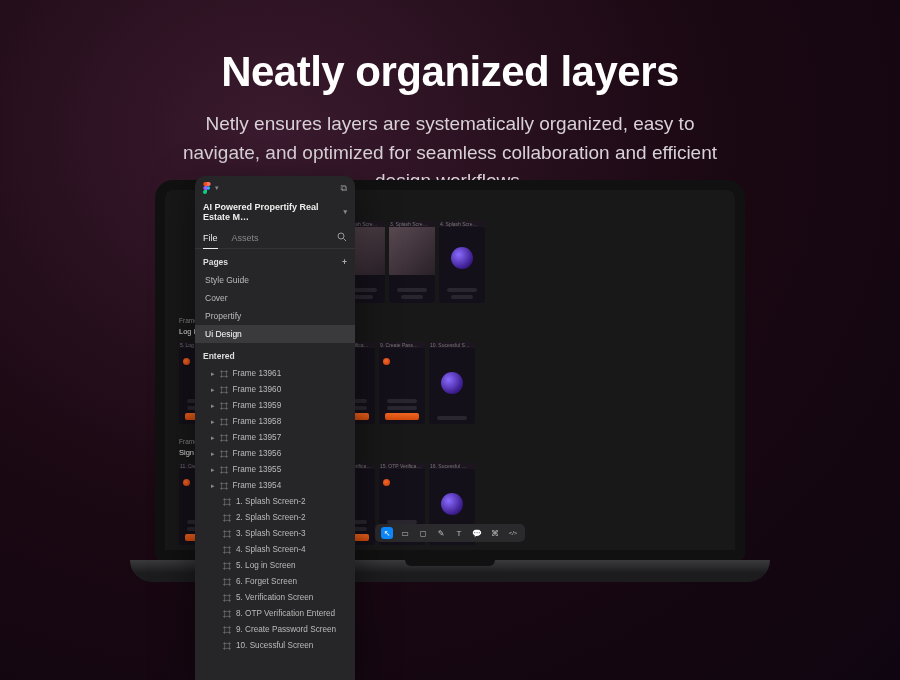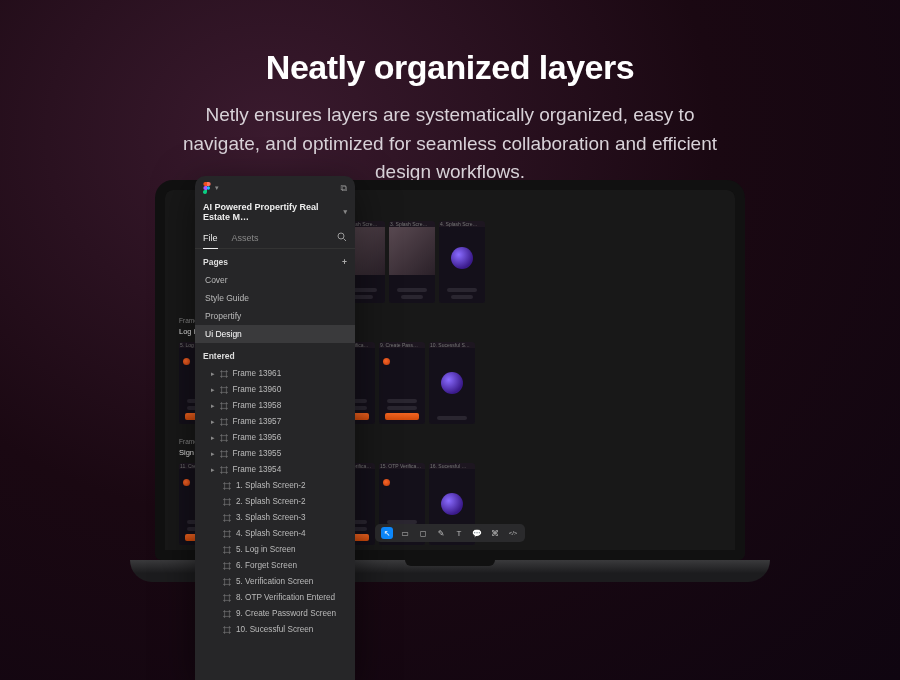--- a/index.html
+++ b/index.html
@@ -10,21 +10,21 @@
     font-family: -apple-system, BlinkMacSystemFont, "Segoe UI", sans-serif;
     color: #fff;
     overflow: hidden;
     position: relative;
   }
   .hero {
     text-align: center;
     padding-top: 48px;
   }
   .hero h1 {
-    font-size: 34px;
+    font-size: 42px;
     font-weight: 700;
     letter-spacing: -0.5px;
   }
   .hero p {
     margin-top: 14px;
     font-size: 19px;
     color: #d8d2d8;
     line-height: 1.5;
     max-width: 560px;
     margin-left: auto;
@@ -389,22 +389,22 @@
           <line x1="6.5" y1="6.5" x2="9" y2="9" stroke="#999" stroke-width="1"></line>
         </svg>
     </div>
   </div>
 
   <div class="lp-section-hdr">
     <span>Pages</span>
     <span style="color:#aaa">+</span>
   </div>
   <div class="lp-list" id="pages-list">
+      <div class="lp-item">Style Guide</div>
       <div class="lp-item">Cover</div>
-      <div class="lp-item">Style Guide</div>
       <div class="lp-item">Propertify</div>
       <div class="lp-item selected">Ui Design</div>
     </div>
 
   <div class="lp-section-hdr">
     <span>Entered</span>
   </div>
   <div class="lp-list" id="layers-list">
       <div class="lp-layer">
         <span class="chev">▸</span>
@@ -427,20 +427,30 @@
         <span>Frame 13960</span>
       </div>
       <div class="lp-layer">
         <span class="chev">▸</span>
         <svg class="layer-icon" viewBox="0 0 10 10">
           <line x1="2" y1="0" x2="2" y2="10" stroke="#999" stroke-width="0.8"></line>
           <line x1="8" y1="0" x2="8" y2="10" stroke="#999" stroke-width="0.8"></line>
           <line x1="0" y1="2" x2="10" y2="2" stroke="#999" stroke-width="0.8"></line>
           <line x1="0" y1="8" x2="10" y2="8" stroke="#999" stroke-width="0.8"></line>
         </svg>
+        <span>Frame 13959</span>
+      </div>
+      <div class="lp-layer">
+        <span class="chev">▸</span>
+        <svg class="layer-icon" viewBox="0 0 10 10">
+          <line x1="2" y1="0" x2="2" y2="10" stroke="#999" stroke-width="0.8"></line>
+          <line x1="8" y1="0" x2="8" y2="10" stroke="#999" stroke-width="0.8"></line>
+          <line x1="0" y1="2" x2="10" y2="2" stroke="#999" stroke-width="0.8"></line>
+          <line x1="0" y1="8" x2="10" y2="8" stroke="#999" stroke-width="0.8"></line>
+        </svg>
         <span>Frame 13958</span>
       </div>
       <div class="lp-layer">
         <span class="chev">▸</span>
         <svg class="layer-icon" viewBox="0 0 10 10">
           <line x1="2" y1="0" x2="2" y2="10" stroke="#999" stroke-width="0.8"></line>
           <line x1="8" y1="0" x2="8" y2="10" stroke="#999" stroke-width="0.8"></line>
           <line x1="0" y1="2" x2="10" y2="2" stroke="#999" stroke-width="0.8"></line>
           <line x1="0" y1="8" x2="10" y2="8" stroke="#999" stroke-width="0.8"></line>
         </svg>

